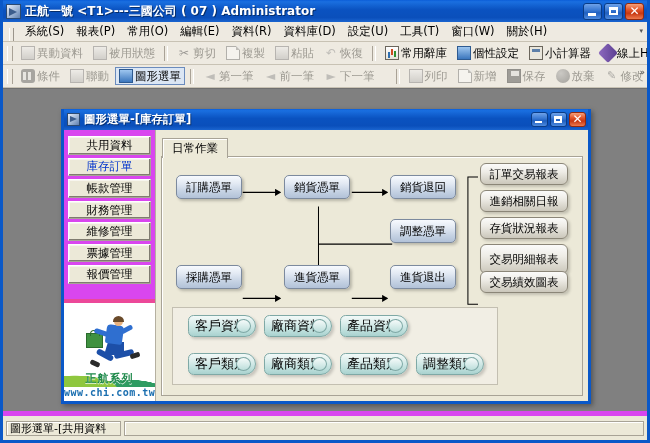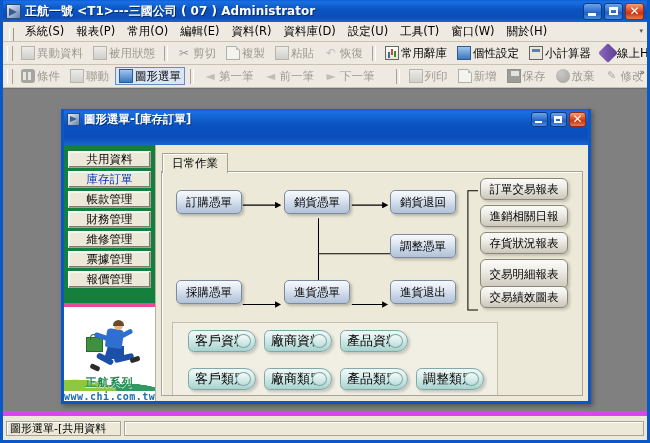--- a/index.html
+++ b/index.html
@@ -145,36 +145,36 @@
     position:absolute;left:58px;top:20px;width:530px;height:295px;
     border:3px solid #0a58c8;border-top:none;
     background:#ece9d8;
     box-sizing:border-box;
     display:flex;flex-direction:column;
     box-shadow:2px 2px 5px rgba(0,0,0,.35);
   }
   .mdi-title{
     height:20px;flex:0 0 20px;
     background:linear-gradient(180deg,#0b5ed8 0%,#1a6fe0 8%,#0a52c0 45%,#0a4fbb 80%,#1a64cf 100%);
-    display:flex;align-items:center;padding:0 2px 16px 3px;
+    display:flex;align-items:center;padding:0 2px 1px 3px;
   }
   .mdi-title .title-icon{width:13px;height:13px;flex:0 0 13px;}
   .mdi-title .title-icon:after{left:2px;top:2px;border-left:7px solid #3c5d8c;border-top:3.5px solid transparent;border-bottom:3.5px solid transparent;}
   .mdi-title-text{color:#fff;font-weight:bold;font-size:11.5px;flex:1 1 auto;white-space:nowrap;text-shadow:1px 1px 0 rgba(0,0,0,.4);}
   .mdi-btns{display:flex;gap:2px;}
   .mdi-btns .tb{width:17px;height:15px;}
   .mdi-btns .tb-min:after{left:3px;bottom:3px;width:7px;height:2px;}
   .mdi-btns .tb-max:after{left:3px;top:3px;width:8px;height:7px;border-width:2px;border-top-width:3px;}
 
   .mdi-body{flex:1 1 auto;display:flex;background:#ece9d8;overflow:hidden;}
 
   
   .sidebar{
     width:92px;flex:0 0 92px;
-    background:#15803d;
+    background:#d946ef;
     border-right:1px solid #b5b0a0;
     display:flex;flex-direction:column;
     padding:6px 4px 0 4px;box-sizing:border-box;
   }
   .side-btn{
     height:19px;margin-bottom:3px;
     background:#ece9d8;
     border:1px solid #a8a396;
     border-top-color:#ffffff;border-left-color:#ffffff;
     box-shadow:inset -1px -1px 0 #7f7b70, inset 1px 1px 0 #f7f5ee;

